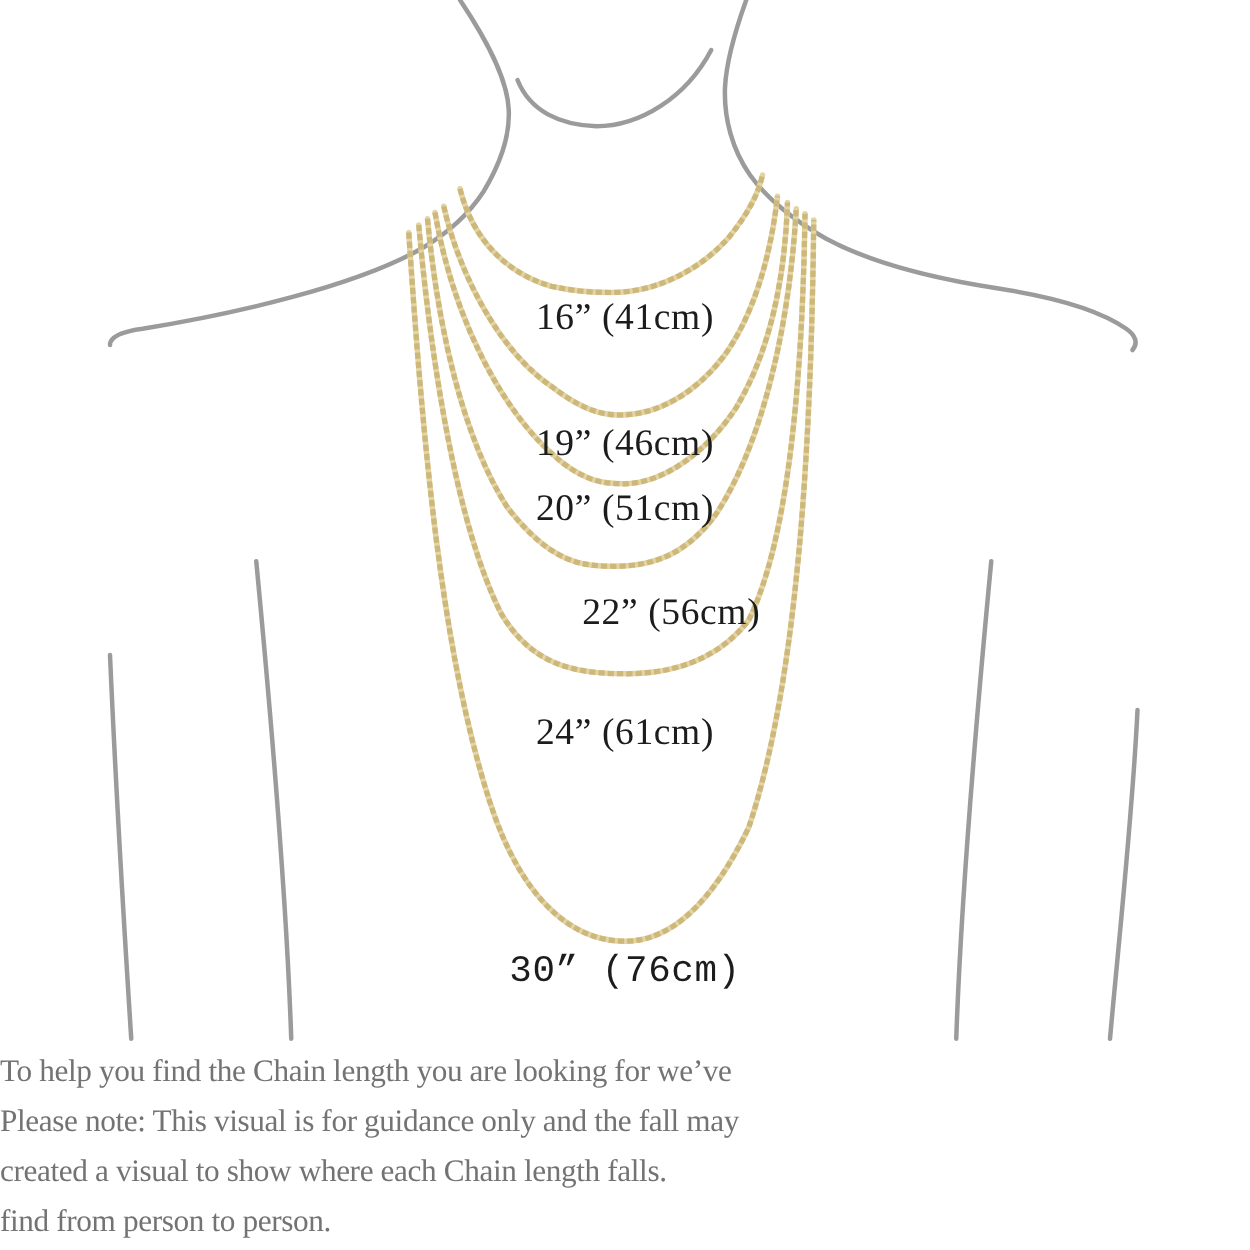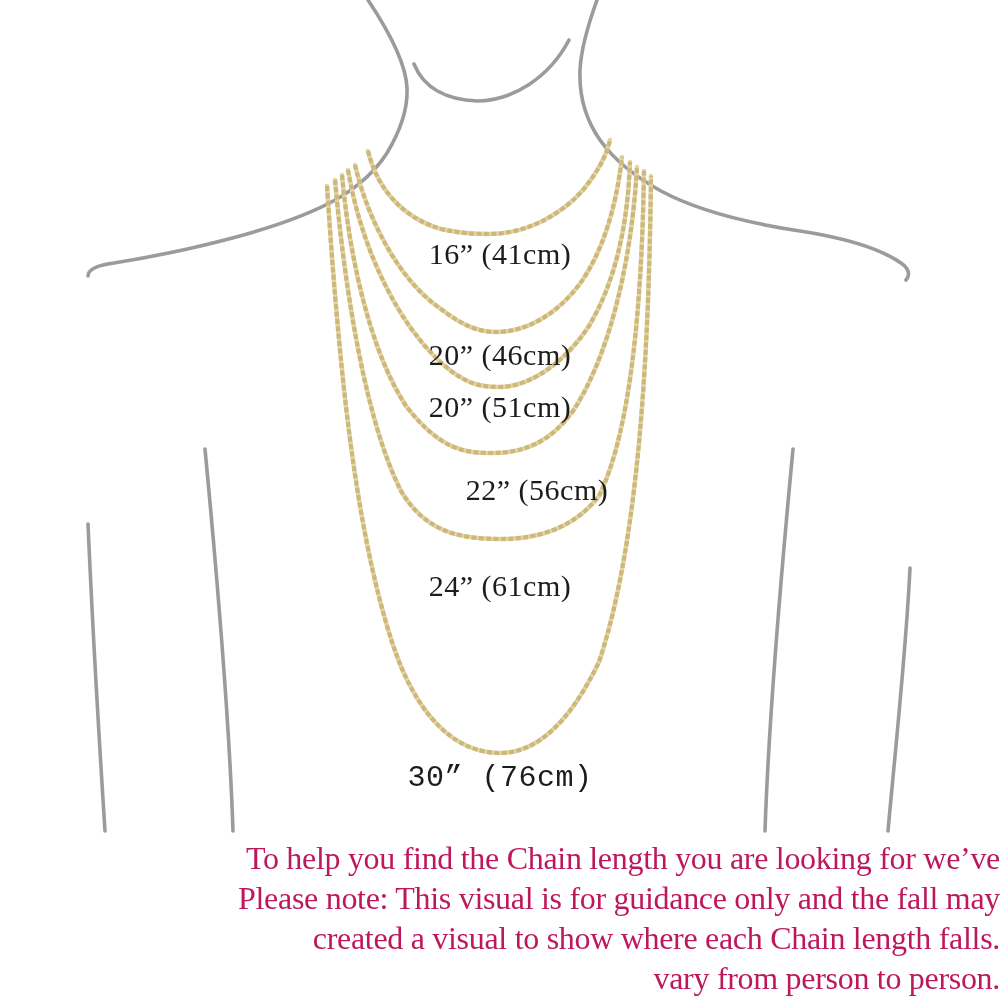--- a/index.html
+++ b/index.html
@@ -35,23 +35,23 @@
   .lbl-18 { top: 340px; }
   .lbl-20 { top: 392px; text-align: center; }
   .lbl-22 { top: 475px; padding-left: 37px; }
   .lbl-24 { top: 571px; }
   .lbl-30 { top: 763px; font-family: Liberation Mono, monospace; }
   .caption {
     position: absolute;
     left: 0;
     top: 838px;
     width: 100%;
-    text-align: right;
-    color: #be185d;
-    font-size: 32px;
+    text-align: left;
+    color: #737373;
+    font-size: 25px;
     line-height: 40px;
     letter-spacing: -0.3px;
   }
   .caption div {
     white-space: nowrap;
   }
 </style>
 </head>
 <body>
 
@@ -82,26 +82,26 @@
       <path d="M 368,151 C 378,192 406,219 441,229 C 459,233 473,234 489,234 C 526,234 561,215 583,190 C 596,174 606,158 610,140"></path>
       <path d="M 355,165 C 368,222 401,282 441,309 C 463,326 479,332 496,332 C 526,332 556,315 579,285 C 601,255 616,210 622,157"></path>
       <path d="M 348,170 C 362,252 401,332 451,371 C 469,384 481,387 499,387 C 531,387 566,361 589,326 C 616,281 628,222 630,162"></path>
       <path d="M 342,175 C 350,262 371,352 406,406 C 441,451 466,453 492,453 C 526,453 551,441 573,411 C 606,361 631,272 637,167"></path>
       <path d="M 335,180 C 345,292 366,422 401,491 C 426,533 461,539 501,539 C 541,539 576,526 599,496 C 631,431 642,302 644,171"></path>
       <path d="M 327,186 C 338,352 353,522 392,642 C 416,716 455,753 500,753 C 537,753 570,722 599,662 C 639,542 649,352 651,176"></path>
     </g>
   </svg>
 
   <div class="chain-label lbl-16">16” (41cm)</div>
-  <div class="chain-label lbl-18">20” (46cm)</div>
+  <div class="chain-label lbl-18">19” (46cm)</div>
   <div class="chain-label lbl-20">20” (51cm)</div>
   <div class="chain-label lbl-22">22” (56cm)</div>
   <div class="chain-label lbl-24">24” (61cm)</div>
   <div class="chain-label lbl-30">30” (76cm)</div>
 
   <div class="caption">
     <div>To help you find the Chain length you are looking for we’ve</div>
     <div>Please note: This visual is for guidance only and the fall may</div>
     <div>created a visual to show where each Chain length falls.</div>
-    <div>vary from person to person.</div>
+    <div>find from person to person.</div>
   </div>
 
 </div>
 
 </body></html>

